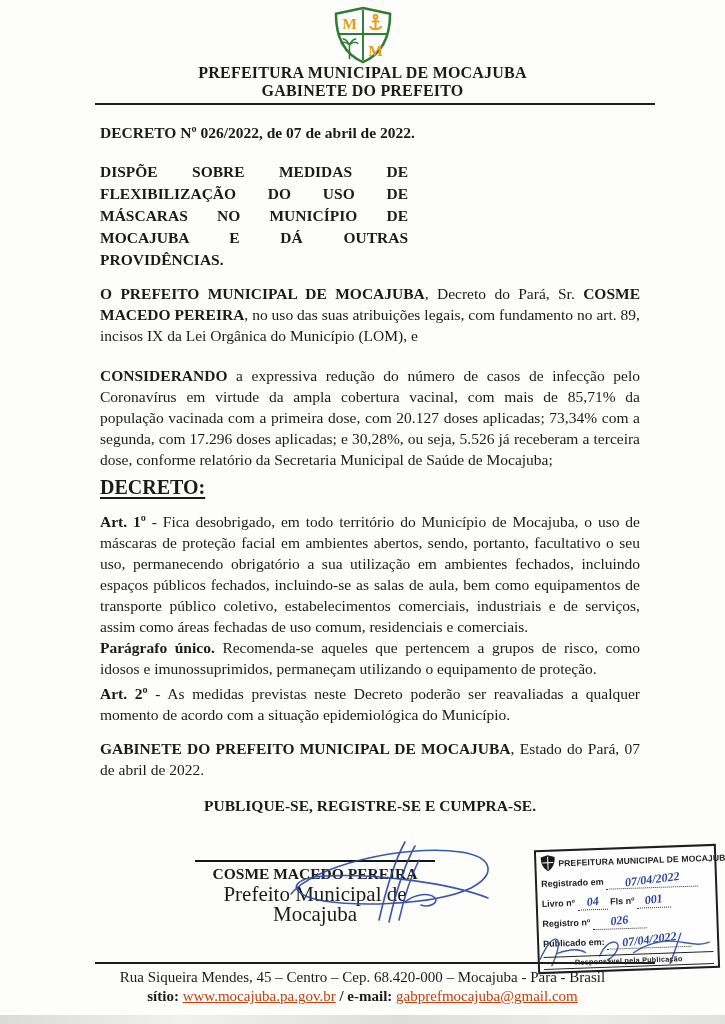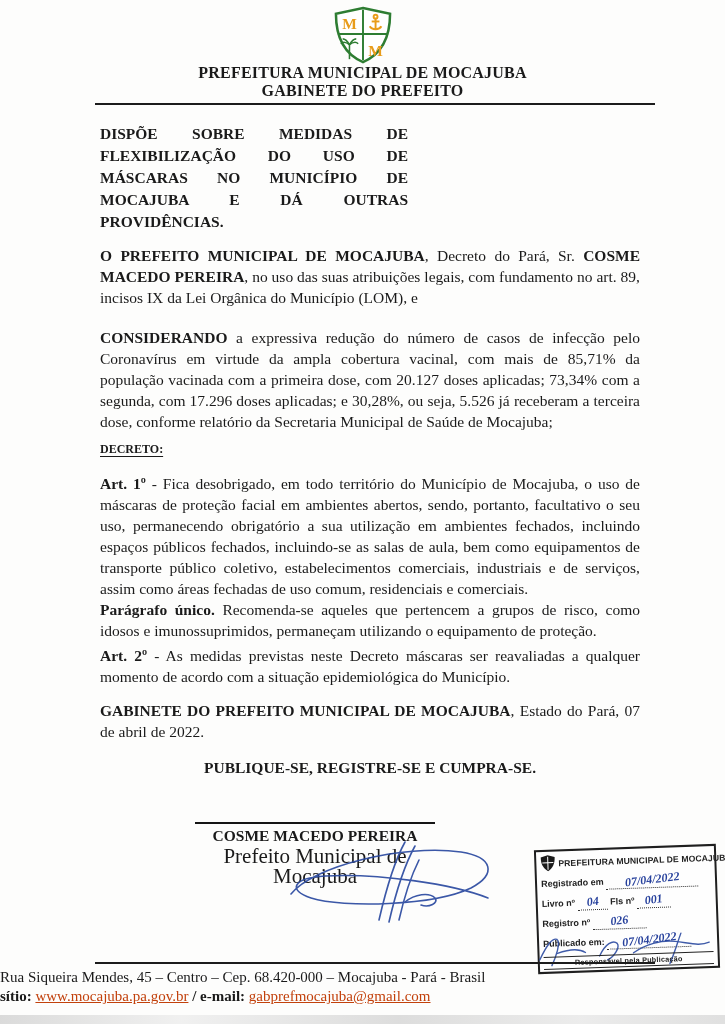--- a/index.html
+++ b/index.html
@@ -16,21 +16,21 @@
   .crest{display:block;margin:0 auto;width:66px;height:58px;}
   .hline{font-weight:bold;font-size:16px;line-height:18px;letter-spacing:.2px;}
   .rule{border:none;border-top:2px solid #1c1c1c;margin:3px 70px 0 95px;width:560px;}
   
   .body{margin-left:100px;width:540px;font-size:15.5px;line-height:21px;}
   .body p{margin:0;text-align:justify;}
   .decree-number{margin-top:17px !important;font-weight:bold;text-align:left !important;}
   .ementa{margin-top:18px !important;margin-left:212px;width:308px;font-weight:bold;line-height:22px;}
   .preamble{margin-top:12px !important;}
   .considerando{margin-top:19px !important;}
-  .decreto-heading{margin-top:8px !important;font-weight:bold;text-decoration:underline;text-underline-offset:3px;text-align:center;font-size:12px;line-height:18px;}
+  .decreto-heading{margin-top:8px !important;font-weight:bold;text-decoration:underline;text-underline-offset:3px;text-align:center;font-size:20px;line-height:18px;}
   .art1{margin-top:15px !important;}
   .art2{margin-top:4px !important;}
   .art3{margin-top:7px !important;}
   .closing{margin-top:13px !important;}
   .publish{margin-top:15px !important;text-align:center !important;font-weight:bold;}
   b{font-weight:bold;}
   
   .sigblock{margin-left:95px;margin-top:44px;width:240px;text-align:center;}
   .sigrule{border:none;border-top:2px solid #151515;margin:0 0 2px 0;}
   .signame{font-weight:bold;font-size:15.5px;line-height:20px;}
@@ -55,21 +55,21 @@
     font-family:"Liberation Serif",serif;font-style:italic;font-weight:bold;
     color:#26409c;font-size:12px;display:inline-block;transform:rotate(-5deg);
   }
   .stamp-footer{
     position:absolute;left:4px;right:4px;bottom:2px;
     border-top:1.5px solid #222;border-bottom:1.5px solid #222;
     text-align:center;font-size:7.3px;padding:1px 0;letter-spacing:.2px;
   }
   .stamp-sig{position:absolute;left:-6px;bottom:2px;pointer-events:none;}
   
-  .footer{position:absolute;left:0;right:0;top:962px;text-align:left;font-size:15px;line-height:19px;}
+  .footer{position:absolute;left:0;right:0;top:962px;text-align:center;font-size:15px;line-height:19px;}
   .footer .rule2{border:none;border-top:2px solid #1c1c1c;margin:0 70px 4px 95px;width:560px;}
   .flink{color:#c2410c;text-decoration:underline;cursor:pointer;}
   .scan-bottom{
     position:absolute;left:0;right:0;bottom:0;height:9px;
     background:linear-gradient(to right,#cfcfcf,#ececec 25%,#d2d2d2 55%,#e6e6e6 80%,#d6d6d6);
     opacity:.75;
   }
 </style>
 </head>
 <body>
@@ -99,34 +99,35 @@
         <path d="M19 40 C22 35 24 34 26 34"></path>
       </g>
     </svg>
     <div class="hline">PREFEITURA MUNICIPAL DE MOCAJUBA</div>
     <div class="hline">GABINETE DO PREFEITO</div>
   </div>
   <hr class="rule">
 
   <div class="body">
 
+    <p class="decree-number">DECRETO Nº 026/2022, de 07 de abril de 2022.</p>
 
     <p class="ementa">DISPÕE SOBRE MEDIDAS DE FLEXIBILIZAÇÃO DO USO DE MÁSCARAS NO MUNICÍPIO DE MOCAJUBA E DÁ OUTRAS PROVIDÊNCIAS.</p>
 
     <p class="preamble"><b>O PREFEITO MUNICIPAL DE MOCAJUBA</b><span>, Decreto do Pará, Sr. </span><b>COSME MACEDO PEREIRA</b><span>, no uso das suas atribuições legais, com fundamento no art. 89, incisos IX da Lei Orgânica do Município (LOM), e</span></p>
 
     <p class="considerando"><b>CONSIDERANDO</b><span> a expressiva redução do número de casos de infecção pelo Coronavírus em virtude da ampla cobertura vacinal, com mais de 85,71% da população vacinada com a primeira dose, com 20.127 doses aplicadas; 73,34% com a segunda, com 17.296 doses aplicadas; e 30,28%, ou seja, 5.526 já receberam a terceira dose, conforme relatório da Secretaria Municipal de Saúde de Mocajuba;</span></p>
 
     <p class="decreto-heading">DECRETO:</p>
 
     <p class="art1"><b>Art. 1º</b><span> - Fica desobrigado, em todo território do Município de Mocajuba, o uso de máscaras de proteção facial em ambientes abertos, sendo, portanto, facultativo o seu uso, permanecendo obrigatório a sua utilização em ambientes fechados, incluindo espaços públicos fechados, incluindo-se as salas de aula, bem como equipamentos de transporte público coletivo, estabelecimentos comerciais, industriais e de serviços, assim como áreas fechadas de uso comum, residenciais e comerciais.</span></p>
 
     <p><b>Parágrafo único.</b><span> Recomenda-se aqueles que pertencem a grupos de risco, como idosos e imunossuprimidos, permaneçam utilizando o equipamento de proteção.</span></p>
 
-    <p class="art2"><b>Art. 2º</b><span> - As medidas previstas neste Decreto máscaras ser reavaliadas a qualquer momento de acordo com a situação epidemiológica do Município.</span></p>
+    <p class="art2"><b>Art. 2º</b><span> - As medidas previstas neste Decreto poderão ser reavaliadas a qualquer momento de acordo com a situação epidemiológica do Município.</span></p>
 
 
     <p class="closing"><b>GABINETE DO PREFEITO MUNICIPAL DE MOCAJUBA</b><span>, Estado do Pará, 07 de abril de 2022.</span></p>
 
     <p class="publish">PUBLIQUE-SE, REGISTRE-SE E CUMPRA-SE.</p>
 
     <div class="sigblock">
       <hr class="sigrule">
       <div class="signame">COSME MACEDO PEREIRA</div>
       <div class="sigtitle">Prefeito Municipal de Mocajuba</div>

